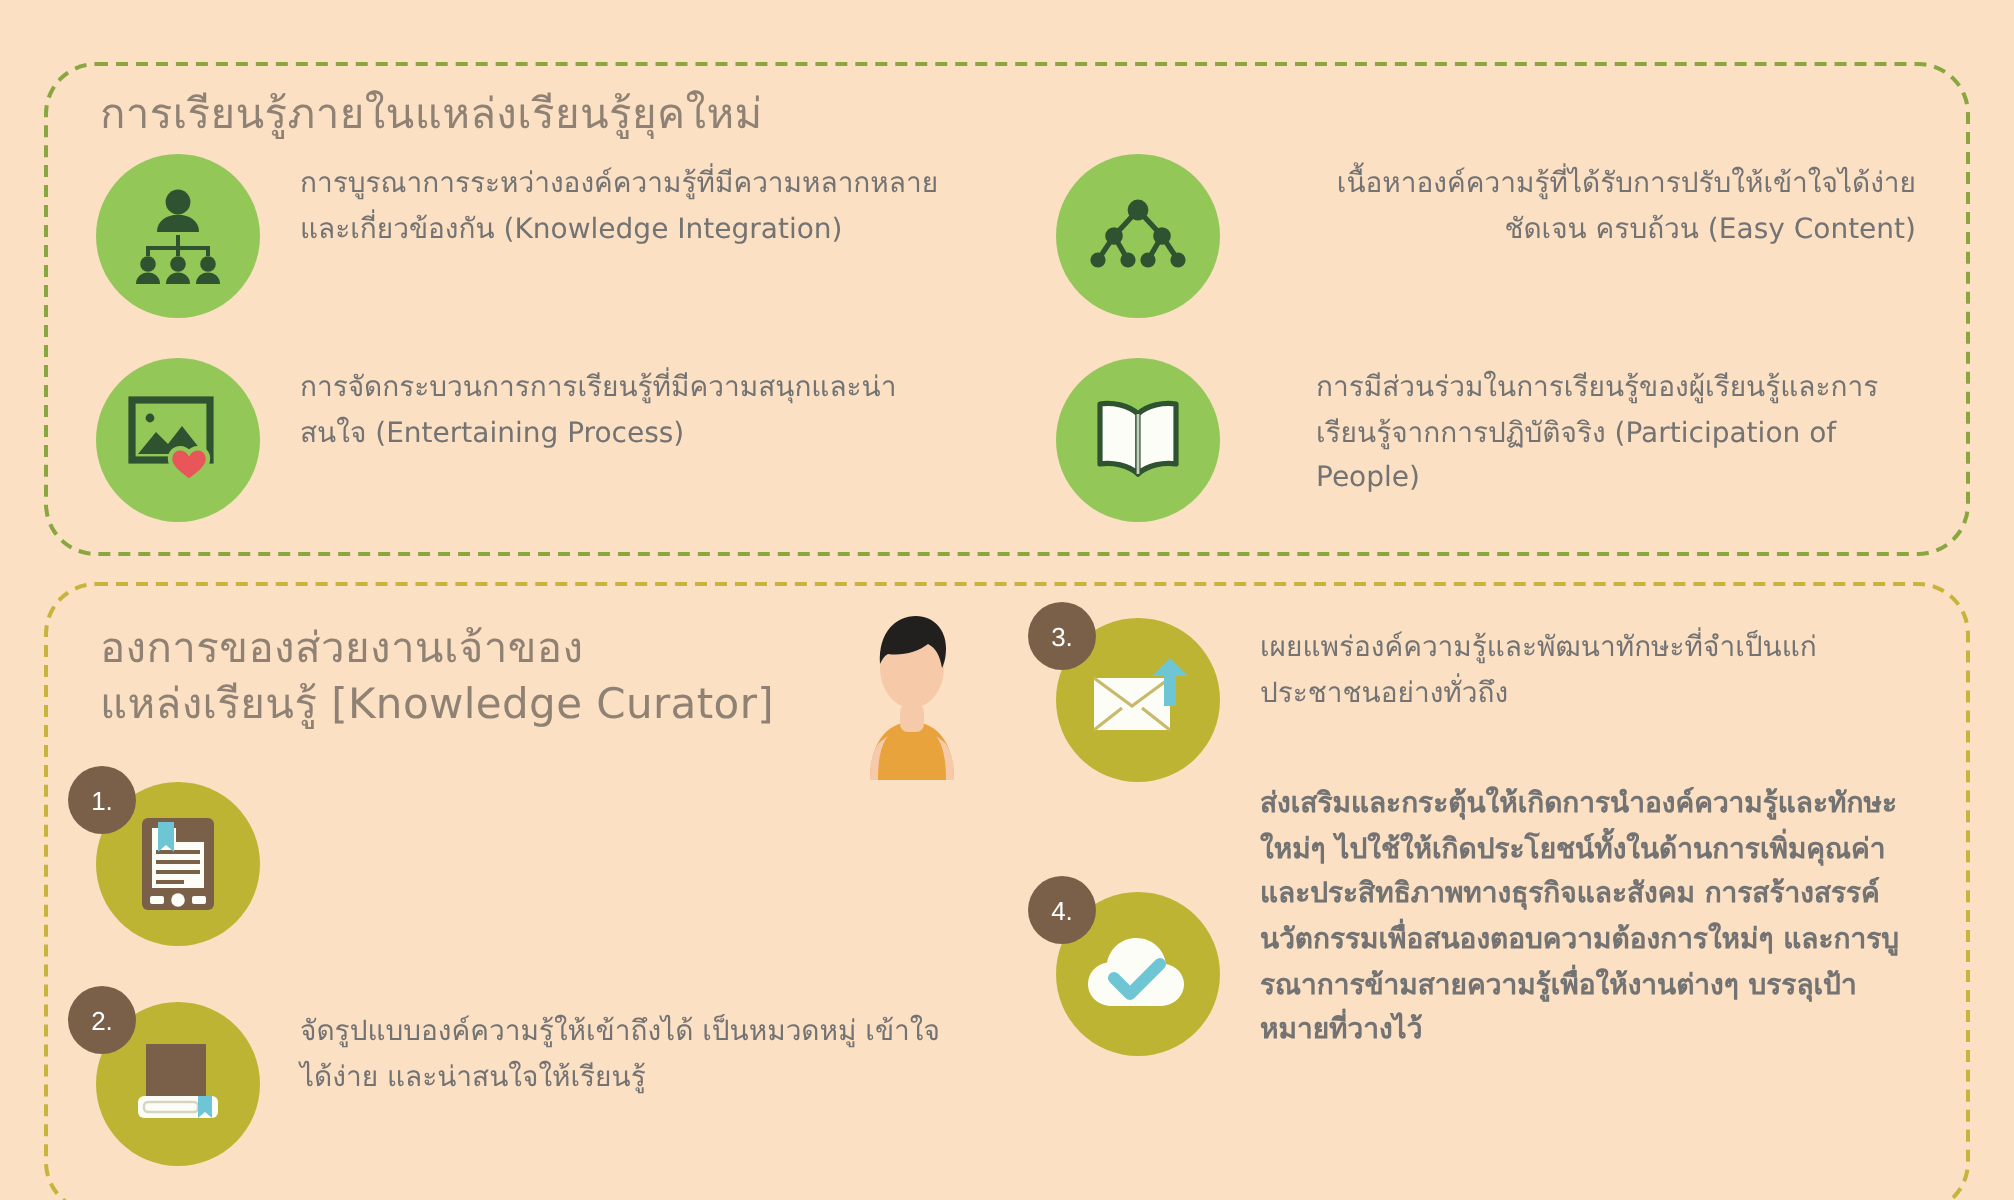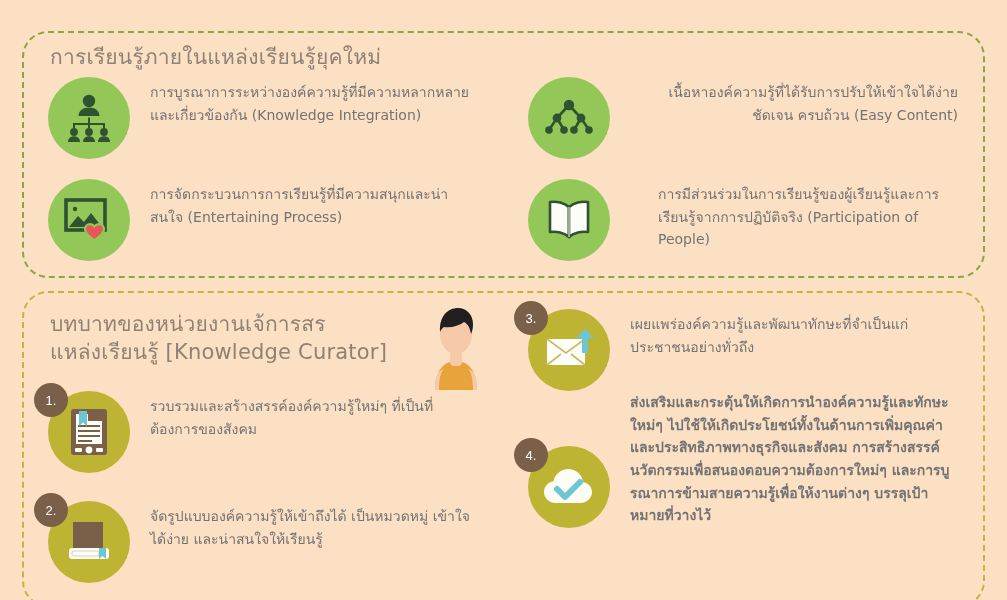--- a/index.html
+++ b/index.html
@@ -161,21 +161,21 @@
           <path d="M23 9c4.5-4.5 13-6 19-5v30c-6-1-14.5.5-19 5z" fill="#fdfdf8" stroke="#2f5230" stroke-width="2.6" stroke-linejoin="round"></path>
           <line x1="23" y1="9" x2="23" y2="39" stroke="#c9cfc0" stroke-width="1.4"></line>
         </svg>
       </div>
     </div>
     <div class="item-text">การมีส่วนร่วมในการเรียนรู้ของผู้เรียนรู้และการเรียนรู้จากการปฏิบัติจริง (Participation of People)</div>
   </div>
 
   <div class="panel" id="panel-bottom"></div>
 
-  <div class="panel-title" id="title-bottom">บทบาทของหน่วยงานเจ้การสร
+  <div class="panel-title" id="title-bottom">องการของส่วยงานเจ้าของ
 แหล่งเรียนรู้ [Knowledge Curator]</div>
 
   <svg id="avatar" viewBox="0 0 62 88">
     <path d="M10 88c0-18 8-29 21-29s21 11 21 29z" fill="#e8a33d"></path>
     <path d="M14 88c0-12 2-18 5-22l-4 3c-4 4-5 11-5 19z" fill="#f6c9a8"></path>
     <path d="M48 88c0-12-2-18-5-22l4 3c4 4 5 11 5 19z" fill="#f6c9a8"></path>
     <rect x="25" y="50" width="12" height="14" rx="4" fill="#f6c9a8"></rect>
     <ellipse cx="31" cy="32" rx="16" ry="20" fill="#f6c9a8"></ellipse>
     <path d="M15 30c-1-16 8-24 18-24 9 0 15 7 15 16 0 5-1 8-2 10-1-6-3-10-7-12-5 4-13 6-20 5-2 1-3 3-4 5z" fill="#221f1f"></path>
   </svg>
@@ -194,21 +194,20 @@
             <rect x="9" y="28" width="22" height="2"></rect>
             <rect x="9" y="33" width="14" height="2"></rect>
           </g>
           <path d="M10 4h8v15l-4-3.5L10 19z" fill="#6ec6d4"></path>
           <circle cx="20" cy="43" r="3.4" fill="#fdfdf8"></circle>
           <rect x="6" y="41" width="7" height="4" rx="1" fill="#fdfdf8"></rect>
           <rect x="27" y="41" width="7" height="4" rx="1" fill="#fdfdf8"></rect>
         </svg>
       </div>
     </div>
-    <div class="item-text">รวบรวมและสร้างสรรค์องค์ความรู้ใหม่ๆ ที่เป็นที่ต้องการของสังคม</div>
   </div>
 
   <div class="item" style="left:48px; top:482px; width:430px;">
     <div class="badge-wrap">
       <div class="num-badge">2.</div>
       <div class="circle olive">
         <svg width="48" height="44" viewBox="0 0 48 44">
           <rect x="8" y="2" width="30" height="26" fill="#7a6049"></rect>
           <rect x="4" y="28" width="40" height="11" rx="3" fill="#fdfdf8"></rect>
           <rect x="7" y="31" width="27" height="5" rx="2" fill="none" stroke="#d8d4c2" stroke-width="1.2"></rect>

